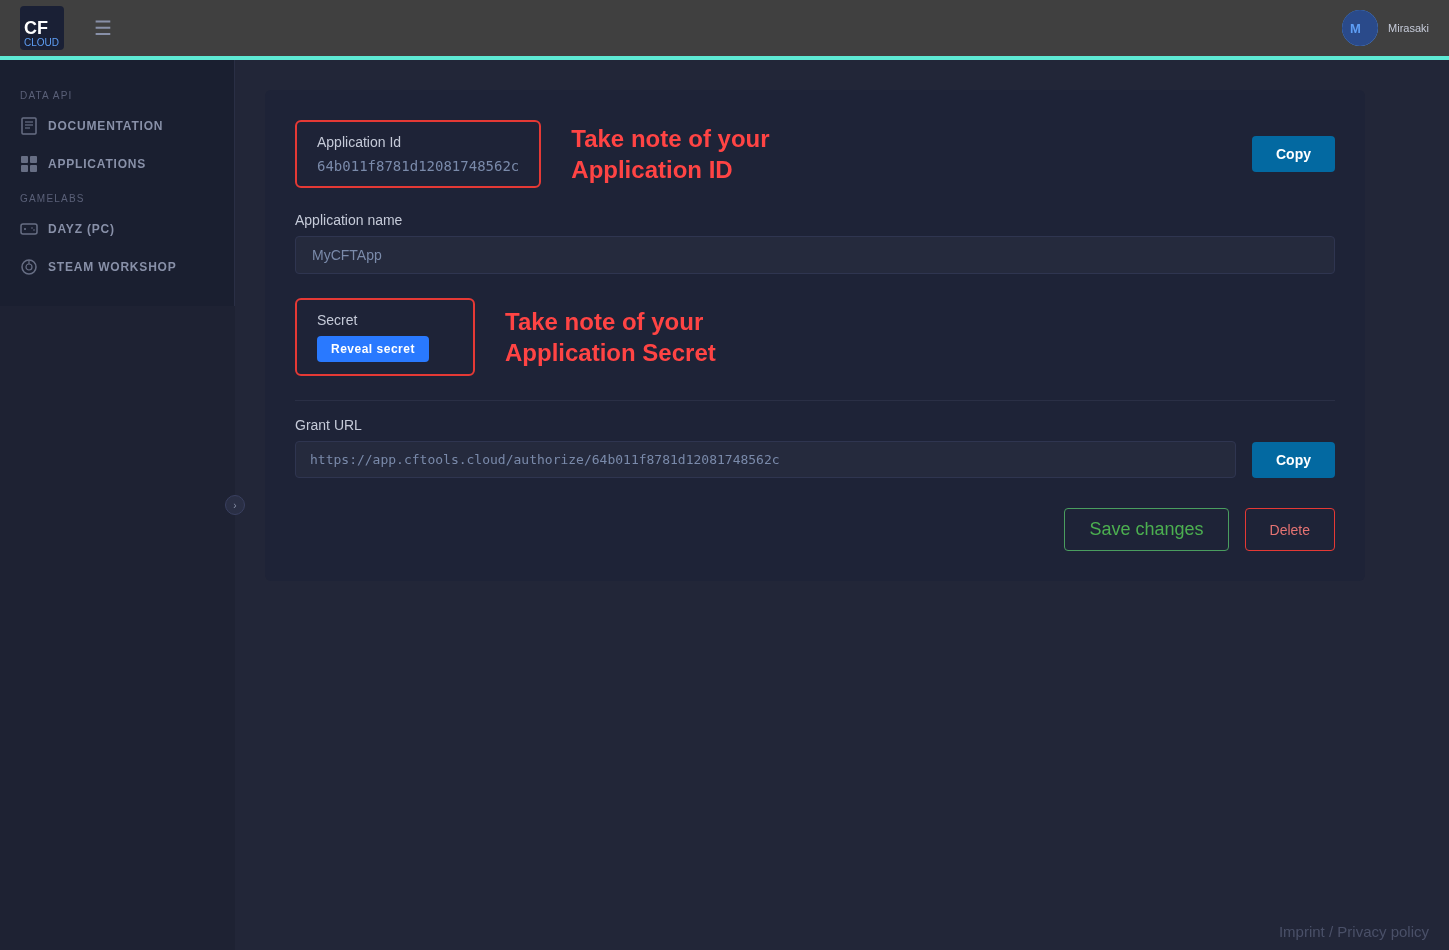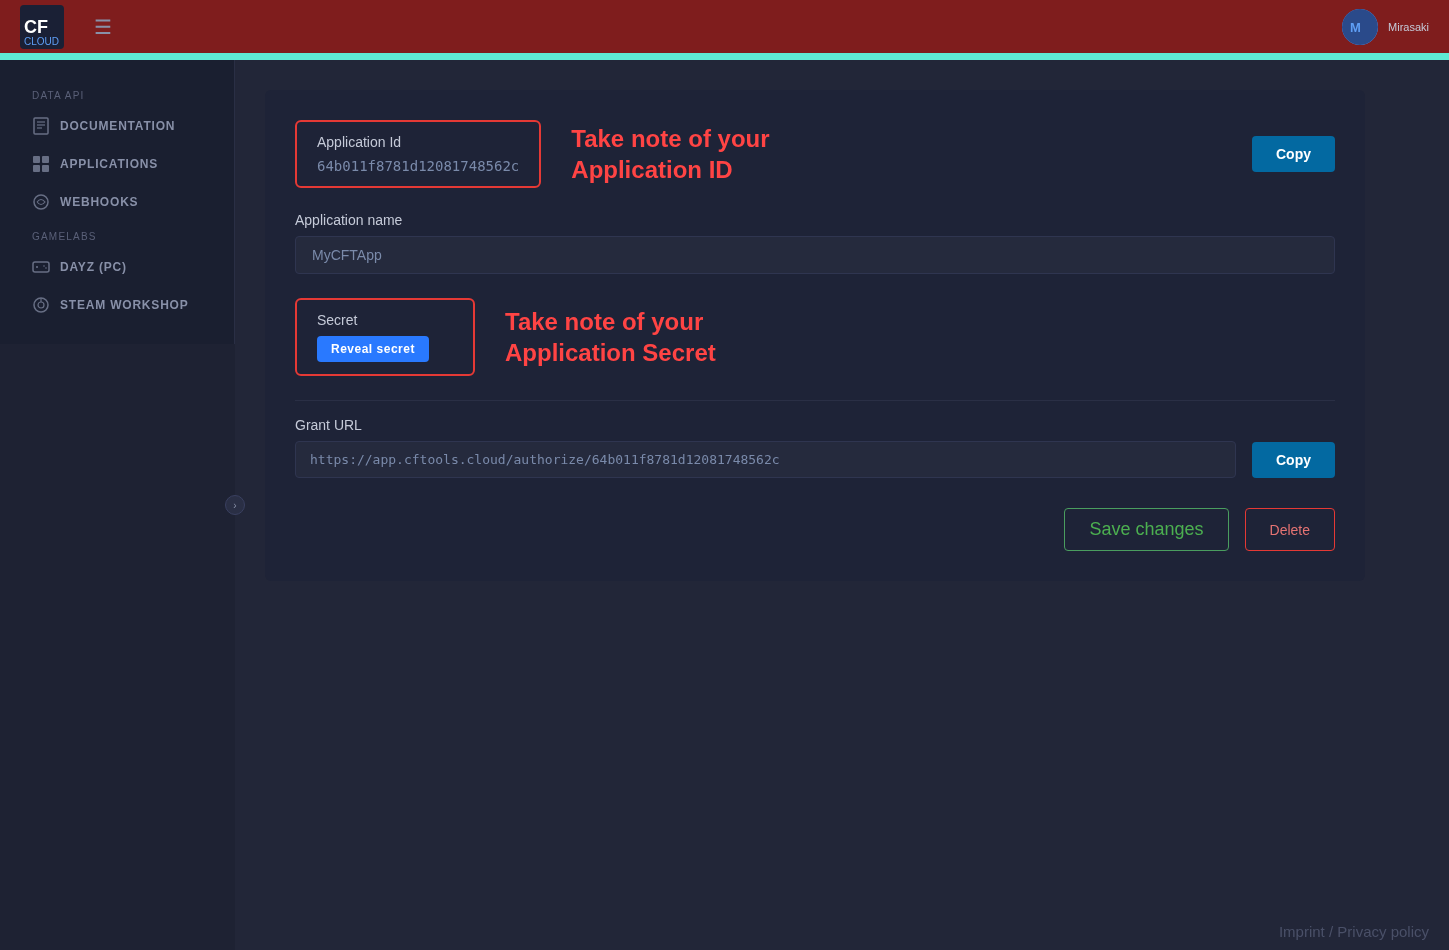--- a/index.html
+++ b/index.html
@@ -9,27 +9,27 @@
       color: #c5cad8;
       width: 1449px;
       height: 950px;
       overflow: hidden;
       display: flex;
       flex-direction: column;
     }
 
     
     .navbar {
-      background-color: #7f1d1d;
+      background-color: #404040;
       height: 60px;
       display: flex;
       align-items: center;
       justify-content: space-between;
       padding: 0 20px;
-      border-bottom: 7px solid #5eead4;
+      border-bottom: 4px solid #5eead4;
       flex-shrink: 0;
     }
     .navbar-left {
       display: flex;
       align-items: center;
       gap: 20px;
     }
     .logo {
       display: flex;
       align-items: center;
@@ -73,21 +73,21 @@
       display: flex;
       flex: 1;
       overflow: hidden;
     }
 
     
     .sidebar {
       width: 235px;
       background-color: #1a1f30;
       border-right: 1px solid #2a2f45;
-      padding: 20px 12px;
+      padding: 20px 0;
       flex-shrink: 0;
       overflow-y: auto;
     }
     .sidebar-section-label {
       font-size: 10px;
       color: #5a6078;
       letter-spacing: 1.2px;
       text-transform: uppercase;
       padding: 10px 20px 6px;
     }
@@ -356,27 +356,20 @@
       <div class="sidebar-item">
         <svg class="sidebar-item-icon" viewBox="0 0 18 18" fill="none">
           <rect x="1" y="1" width="7" height="7" rx="1" fill="#8890a8"></rect>
           <rect x="10" y="1" width="7" height="7" rx="1" fill="#8890a8"></rect>
           <rect x="1" y="10" width="7" height="7" rx="1" fill="#8890a8"></rect>
           <rect x="10" y="10" width="7" height="7" rx="1" fill="#8890a8"></rect>
         </svg>
         <span>Applications</span>
       </div>
 
-      <div class="sidebar-item">
-        <svg class="sidebar-item-icon" viewBox="0 0 18 18" fill="none">
-          <circle cx="9" cy="9" r="7" stroke="#8890a8" stroke-width="1.5"></circle>
-          <path d="M5 9 Q9 4 13 9 Q9 14 5 9" stroke="#8890a8" stroke-width="1.2" fill="none"></path>
-        </svg>
-        <span>Webhooks</span>
-      </div>
 
       <div class="sidebar-section-label">Gamelabs</div>
 
       <div class="sidebar-item">
         <svg class="sidebar-item-icon" viewBox="0 0 18 18" fill="none">
           <rect x="1" y="4" width="16" height="10" rx="2" stroke="#8890a8" stroke-width="1.5"></rect>
           <line x1="6" y1="9" x2="4" y2="9" stroke="#8890a8" stroke-width="1.2"></line>
           <line x1="5" y1="8" x2="5" y2="10" stroke="#8890a8" stroke-width="1.2"></line>
           <circle cx="12" cy="8" r="0.8" fill="#8890a8"></circle>
           <circle cx="14" cy="10" r="0.8" fill="#8890a8"></circle>

